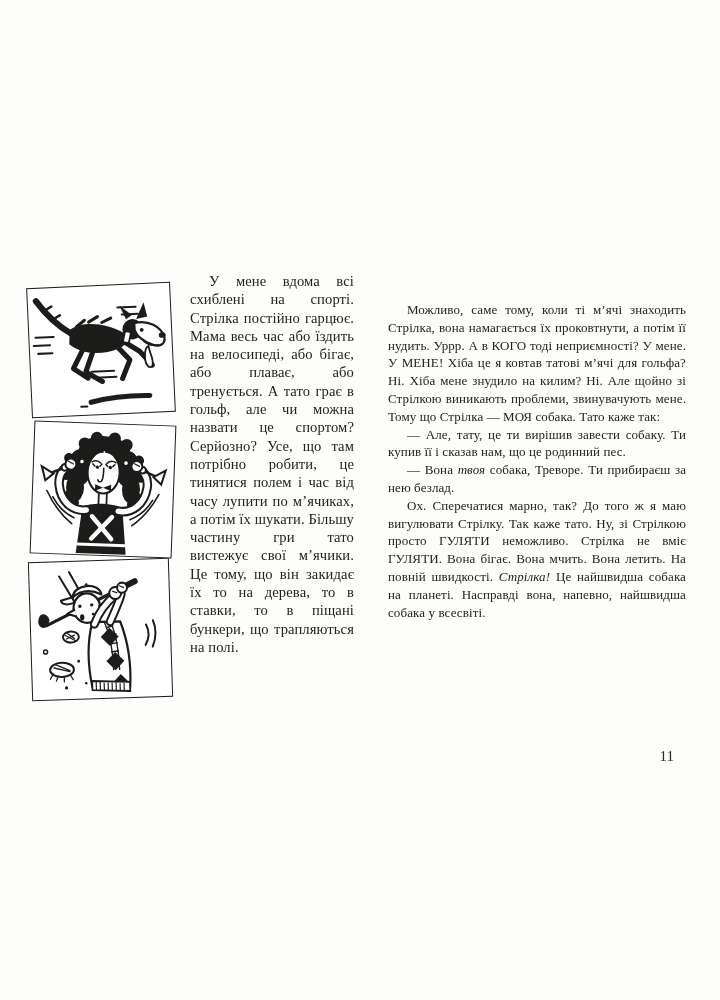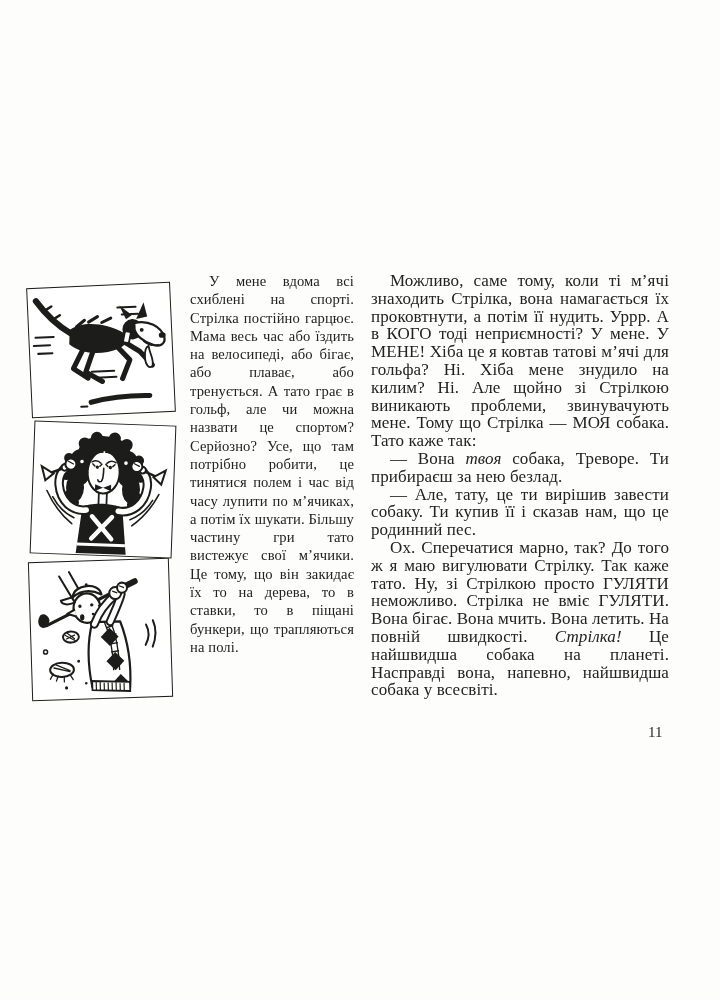--- a/index.html
+++ b/index.html
@@ -24,24 +24,24 @@
     overflow: hidden;
   }
   .panel svg { display: block; width: 100%; height: 100%; }
   .p1 { left: 29px; top: 285px; width: 144px; height: 130px; transform: rotate(-2.6deg); }
   .p2 { left: 32px; top: 423px; width: 142px; height: 133px; transform: rotate(2.1deg); }
   .p3 { left: 30px; top: 560px; width: 141px; height: 139px; transform: rotate(-1.8deg); }
   
   .col { position: absolute; top: 272px; text-align: justify; }
   .col p { margin: 0; text-indent: 19px; letter-spacing: 0.1px; }
   .col-left  { left: 190px; width: 164px; font-size: 14.6px; line-height: 18.3px; }
-  .col-right { left: 371px; width: 298px; font-size: 17px; line-height: 17.8px; }
+  .col-right { left: 388px; width: 298px; font-size: 13px; line-height: 17.8px; margin-top: 29px; }
   .page-number {
-    position: absolute; left: 648px; top: 724px;
-    width: 26px; 
+    position: absolute; left: 648px; top: 748px;
+    width: 26px; text-align: right;
     font-size: 15px; color: #2a2a28;
   }
   i { font-style: italic; }
 </style>
 </head>
 <body>
 
 <div class="page">
 
   <div>
@@ -230,20 +230,20 @@
       </svg>
     </figure>
   </div>
 
   <div class="col col-left">
     <p>У мене вдома всі схиблені на спорті. Стрілка постійно гарцює. Мама весь час або їздить на велосипеді, або бігає, або плаває, або тренується. А тато грає в гольф, але чи можна назвати це спортом? Серйозно? Усе, що там потрібно робити, це тинятися полем і час від часу лупити по м’ячиках, а потім їх шукати. Більшу частину гри тато вистежує свої м’ячики. Це тому, що він закидає їх то на дерева, то в ставки, то в піщані бункери, що трапляються на полі.</p>
   </div>
 
   <div class="col col-right">
     <p>Можливо, саме тому, коли ті м’ячі знаходить Стрілка, вона намагається їх проковтнути, а потім її нудить. Уррр. А в КОГО тоді неприємності? У мене. У МЕНЕ! Хіба це я ковтав татові м’ячі для гольфа? Ні. Хіба мене знудило на килим? Ні. Але щойно зі Стрілкою виникають проблеми, звинувачують мене. Тому що Стрілка — МОЯ собака. Тато каже так:</p>
+    <p>— Але, тату, це ти вирішив завести собаку. Ти купив її і сказав нам, що це родинний пес.</p>
     <p>— Вона <i>твоя</i> собака, Треворе. Ти прибираєш за нею безлад.</p>
-    <p>— Але, тату, це ти вирішив завести собаку. Ти купив її і сказав нам, що це родинний пес.</p>
     <p>Ох. Сперечатися марно, так? До того ж я маю вигулювати Стрілку. Так каже тато. Ну, зі Стрілкою просто ГУЛЯТИ неможливо. Стрілка не вміє ГУЛЯТИ. Вона бігає. Вона мчить. Вона летить. На повній швидкості. <i>Стрілка!</i> Це найшвидша собака на планеті. Насправді вона, напевно, найшвидша собака у всесвіті.</p>
   </div>
 
   <div class="page-number">11</div>
 
 </div>
 
 </body></html>

